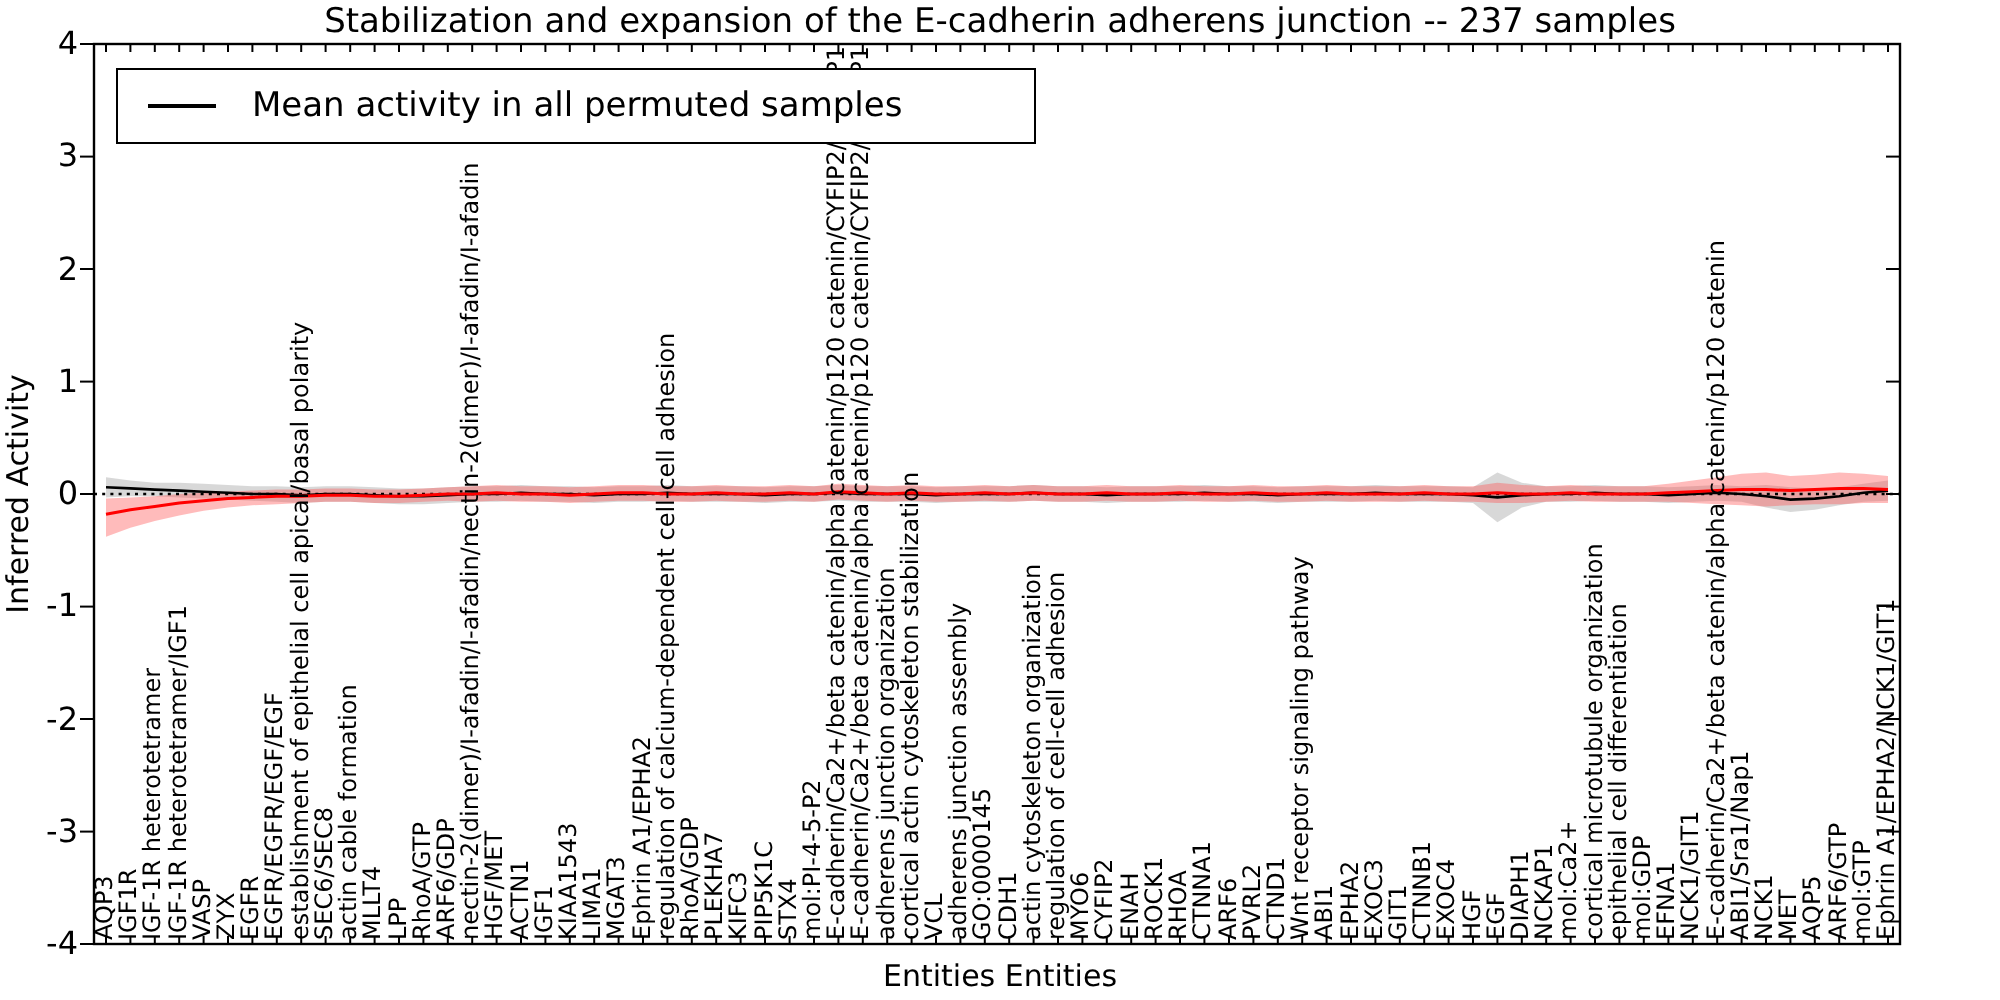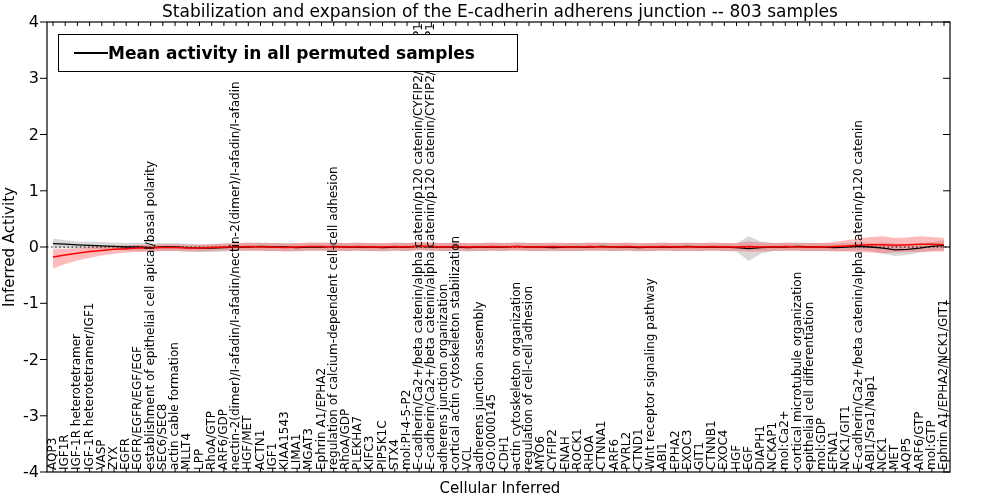--- a/index.html
+++ b/index.html
@@ -29,21 +29,21 @@
     position:absolute;font-size:12px;line-height:12px;white-space:nowrap;
     transform:rotate(-90deg);transform-origin:0 0;z-index:1;color:#000;
   }
   .legend{
     position:absolute;left:58px;top:34px;width:458px;
     background:#ffffff;border:1px solid #000;z-index:3;
     padding:4px 0 4px 0;
   }
   .legend-row{display:flex;align-items:center;height:28px;}
   .legend-line{display:inline-block;width:34px;height:2px;margin-left:15px;flex:0 0 auto;}
-  .legend-label{font-size:17px;white-space:nowrap;font-weight:bold;}
+  .legend-label{font-size:17px;margin-left:18px;white-space:nowrap;}
 </style>
 </head>
 <body>
 
 <div class="figure">
 
   <svg id="plot-svg" width="1000" height="500">
       <polygon points="53.0,238.6 65.2,240.3 77.4,241.4 89.6,241.4 101.8,241.9 114.0,242.5 126.2,243.1 138.4,243.1 150.6,243.6 162.8,243.1 175.1,243.1 187.3,243.6 199.5,244.2 211.7,244.2 223.9,243.6 236.1,243.1 248.3,243.1 260.5,242.5 272.7,243.1 284.9,243.1 297.1,243.6 309.3,243.1 321.5,243.1 333.7,242.5 345.9,243.1 358.1,243.1 370.3,243.1 382.5,243.6 394.8,243.1 407.0,243.1 419.2,242.5 431.4,243.1 443.6,243.1 455.8,243.1 468.0,243.6 480.2,243.1 492.4,243.1 504.6,243.1 516.8,242.5 529.0,243.1 541.2,243.1 553.4,243.6 565.6,243.1 577.8,243.1 590.0,243.1 602.2,242.5 614.5,243.1 626.7,243.1 638.9,243.6 651.1,243.1 663.3,243.1 675.5,243.1 687.7,242.5 699.9,243.1 712.1,243.1 724.3,243.1 736.5,243.6 748.7,236.3 760.9,241.4 773.1,243.1 785.3,243.1 797.5,242.5 809.7,243.1 821.9,243.1 834.2,243.6 846.4,243.1 858.6,242.5 870.8,243.1 883.0,242.5 895.2,243.6 907.4,244.2 919.6,243.6 931.8,241.9 944.0,240.3 944.0,250.4 931.8,250.9 919.6,252.6 907.4,254.9 895.2,256.0 883.0,253.8 870.8,250.9 858.6,250.4 846.4,250.9 834.2,251.5 821.9,250.9 809.7,250.9 797.5,250.4 785.3,250.9 773.1,250.9 760.9,253.8 748.7,261.1 736.5,251.5 724.3,250.9 712.1,250.9 699.9,250.9 687.7,250.4 675.5,250.9 663.3,250.9 651.1,250.9 638.9,251.5 626.7,250.9 614.5,250.9 602.2,250.4 590.0,250.9 577.8,250.9 565.6,250.9 553.4,251.5 541.2,250.9 529.0,250.9 516.8,250.4 504.6,250.9 492.4,250.9 480.2,250.9 468.0,251.5 455.8,250.9 443.6,250.9 431.4,250.9 419.2,250.4 407.0,250.9 394.8,250.9 382.5,251.5 370.3,250.9 358.1,250.9 345.9,250.9 333.7,250.4 321.5,250.9 309.3,250.9 297.1,251.5 284.9,250.9 272.7,250.9 260.5,250.4 248.3,250.9 236.1,250.9 223.9,251.5 211.7,252.1 199.5,252.1 187.3,251.5 175.1,250.9 162.8,250.9 150.6,251.5 138.4,250.9 126.2,250.4 114.0,249.8 101.8,249.3 89.6,248.7 77.4,248.1 65.2,248.1 53.0,248.7 " fill="#999999" fill-opacity="0.38" stroke="none"></polygon>
       <polygon points="53.0,249.3 65.2,248.7 77.4,248.1 89.6,247.0 101.8,246.4 114.0,245.9 126.2,245.3 138.4,244.8 150.6,244.8 162.8,244.2 175.1,244.2 187.3,244.8 199.5,244.8 211.7,244.2 223.9,243.6 236.1,243.1 248.3,242.5 260.5,243.1 272.7,243.1 284.9,243.6 297.1,243.1 309.3,242.5 321.5,242.5 333.7,243.1 345.9,243.1 358.1,242.5 370.3,243.1 382.5,243.1 394.8,242.5 407.0,243.1 419.2,241.9 431.4,242.5 443.6,243.1 455.8,242.5 468.0,243.1 480.2,243.1 492.4,242.5 504.6,243.1 516.8,242.5 529.0,243.1 541.2,243.1 553.4,242.5 565.6,243.1 577.8,243.1 590.0,242.5 602.2,243.1 614.5,243.1 626.7,242.5 638.9,243.1 651.1,243.1 663.3,242.5 675.5,243.1 687.7,243.1 699.9,243.1 712.1,242.5 724.3,243.1 736.5,243.1 748.7,241.4 760.9,242.5 773.1,243.1 785.3,242.5 797.5,243.1 809.7,243.1 821.9,243.1 834.2,241.9 846.4,240.3 858.6,238.6 870.8,236.9 883.0,236.3 895.2,238.0 907.4,237.4 919.6,236.3 931.8,236.9 944.0,238.0 944.0,251.5 931.8,251.5 919.6,252.1 907.4,252.1 895.2,252.6 883.0,253.2 870.8,252.6 858.6,252.1 846.4,251.5 834.2,250.9 821.9,250.9 809.7,250.9 797.5,250.9 785.3,250.4 773.1,250.9 760.9,251.5 748.7,251.5 736.5,250.9 724.3,250.9 712.1,250.4 699.9,250.9 687.7,250.9 675.5,250.9 663.3,250.4 651.1,250.9 638.9,250.9 626.7,250.4 614.5,250.9 602.2,250.9 590.0,250.4 577.8,250.9 565.6,250.9 553.4,250.4 541.2,250.9 529.0,250.9 516.8,250.4 504.6,250.9 492.4,250.4 480.2,250.9 468.0,250.9 455.8,250.4 443.6,250.9 431.4,250.4 419.2,249.8 407.0,250.9 394.8,250.4 382.5,250.9 370.3,250.9 358.1,250.4 345.9,250.9 333.7,250.9 321.5,250.4 309.3,250.4 297.1,250.9 284.9,251.5 272.7,250.9 260.5,250.9 248.3,250.4 236.1,250.9 223.9,250.4 211.7,250.9 199.5,251.5 187.3,251.5 175.1,250.9 162.8,250.9 150.6,251.5 138.4,252.1 126.2,252.6 114.0,253.8 101.8,255.4 89.6,257.7 77.4,260.5 65.2,263.9 53.0,268.4 " fill="#ff4d4d" fill-opacity="0.38" stroke="none"></polygon>
       <line x1="47" y1="247" x2="950" y2="247" stroke="#000000" stroke-width="1.2" stroke-dasharray="1.5,2.6"></line>
@@ -299,23 +299,23 @@
       <div class="ytick" style="top: 69.3px;">3</div>
       <div class="ytick" style="top: 125.5px;">2</div>
       <div class="ytick" style="top: 181.8px;">1</div>
       <div class="ytick" style="top: 238px;">0</div>
       <div class="ytick" style="top: 294.3px;">-1</div>
       <div class="ytick" style="top: 350.5px;">-2</div>
       <div class="ytick" style="top: 406.8px;">-3</div>
       <div class="ytick" style="top: 463px;">-4</div>
     </div>
 
-  <div class="title">Stabilization and expansion of the E-cadherin adherens junction -- 803 samples</div>
+  <div class="title">Stabilization and expansion of the E-cadherin adherens junction -- 237 samples</div>
   <div class="ylabel">Inferred Activity</div>
-  <div class="xlabel">Cellular Inferred</div>
+  <div class="xlabel">Entities Entities</div>
 
   <div class="legend">
     <div class="legend-row">
       <span class="legend-line" style="background: rgb(0, 0, 0);"></span>
       <span class="legend-label">Mean activity in all permuted samples</span>
     </div>
   </div>
 
 </div>
 

